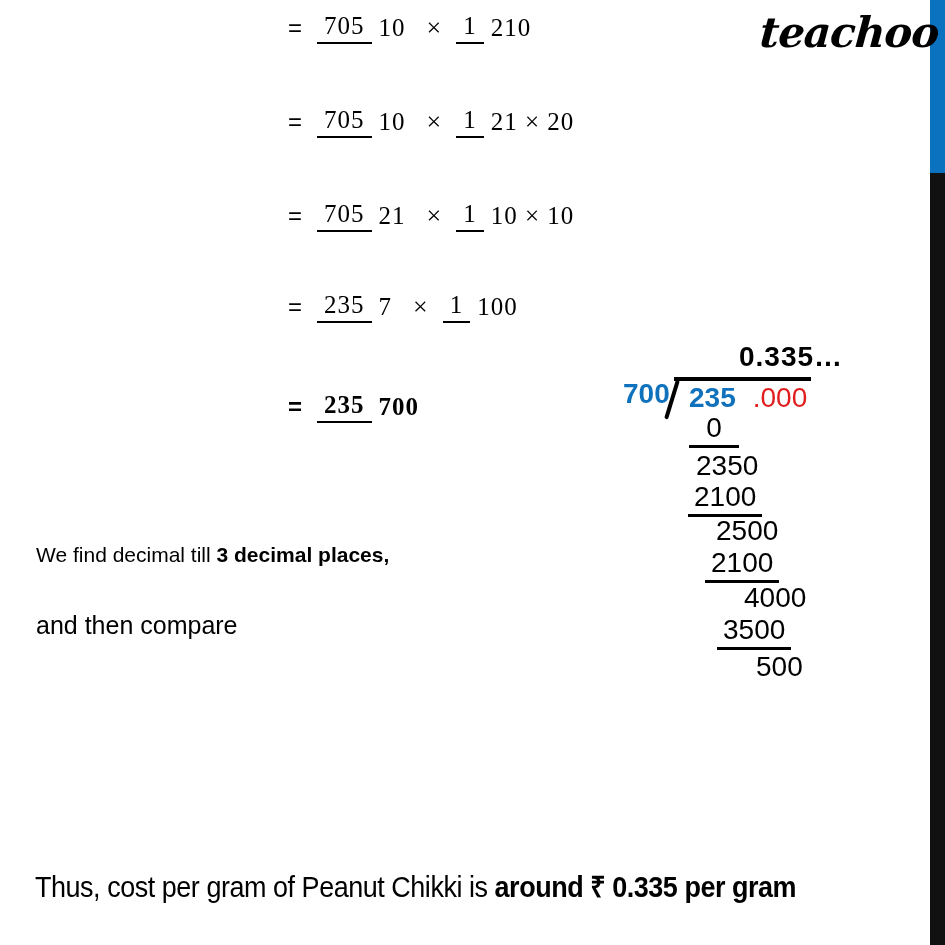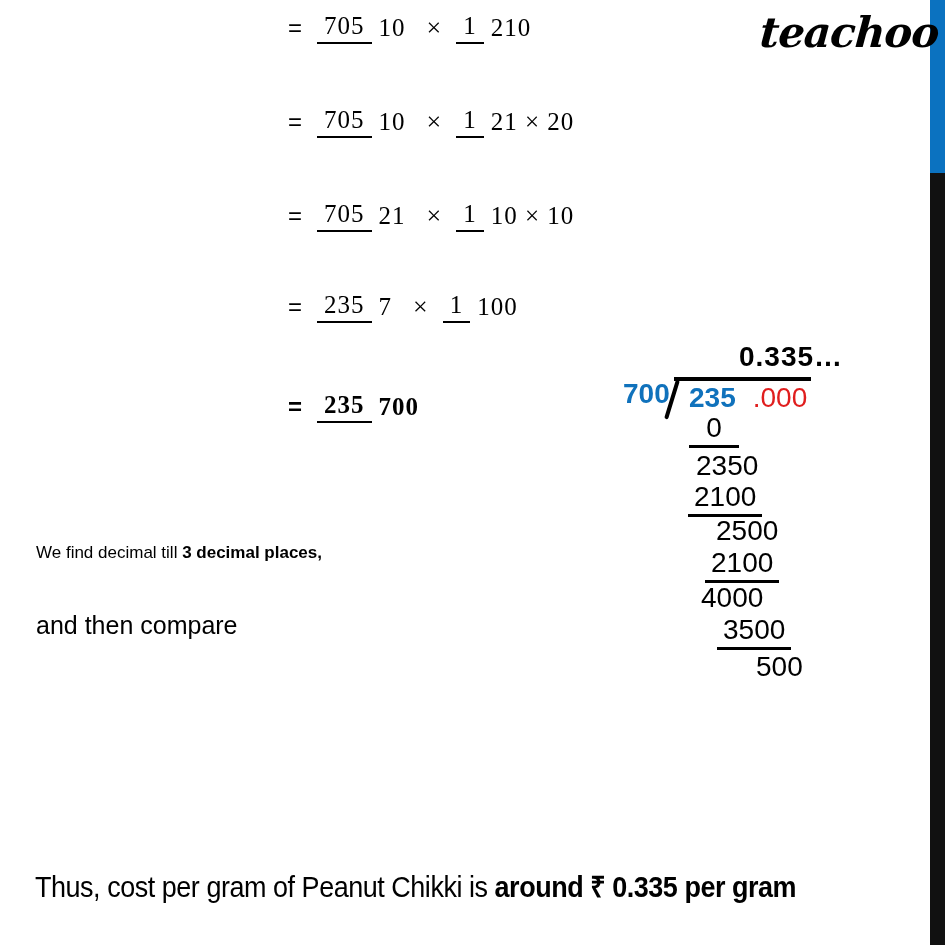--- a/index.html
+++ b/index.html
@@ -45,42 +45,42 @@
   .eq3{top:200px;}
   .eq4{top:291px;}
   .eq5{top:391px;font-weight:bold;}
   .eq-sign{font-family:"Liberation Sans",sans-serif;font-size:24px;}
   .frac{display:inline-flex;flex-direction:row;align-items:center;vertical-align:middle;line-height:1.15;}
   .frac .num{padding:0 7px 1px;border-bottom:2.5px solid var(--ink);white-space:nowrap;}
   .frac .den{padding:1px 7px 0;white-space:nowrap;}
   .times{font-size:26px;}
 
   
-  .note1{position:absolute;left:36px;top:543px;font-size:17px;}
+  .note1{position:absolute;left:36px;top:543px;font-size:21px;}
   .note2{position:absolute;left:36px;top:611px;font-size:25px;text-align:center;}
   .note1 b{font-weight:bold;}
 
   
   .division{position:absolute;left:0;top:0;font-size:28px;line-height:1.15;}
   .quotient{position:absolute;left:695px;top:341px;font-weight:bold;letter-spacing:1px;margin-left:44px;}
   .divisor{position:absolute;left:623px;top:378px;font-weight:bold;color:var(--blue);}
   .slash{position:absolute;left:670px;top:379px;width:4px;height:41px;background:var(--ink);transform:rotate(17deg);border-radius:2px;}
   .dividend{position:absolute;left:674px;top:377px;border-top:4px solid var(--ink);padding:1px 4px 0 15px;white-space:nowrap;}
   .dvd-int{font-weight:bold;color:var(--blue);}
   .dvd-dec{color:var(--red);margin-left:17px;}
   .step{position:absolute;white-space:nowrap;}
   .step span{display:inline-block;text-align:right;}
   .step.underlined span{border-bottom:3.5px solid var(--ink);padding:0 6px 1px;}
   .s0{left:689px;top:412px;}
   .s0 span{min-width:50px;text-align:center;}
   .s1{left:696px;top:450px;}
   .s2{left:688px;top:481px;}
   .s3{left:716px;top:515px;}
   .s4{left:705px;top:547px;}
-  .s5{left:701px;top:582px;}
+  .s5{left:744px;top:582px;}
   .s6{left:717px;top:614px;}
   .s7{left:756px;top:651px;}
 
   
   .conclusion{
     position:absolute;left:35px;top:866px;
     font-size:29px;letter-spacing:-0.5px;white-space:nowrap;
     transform:scaleX(0.93);transform-origin:left center;
   }
   .conclusion b{font-weight:bold;}

